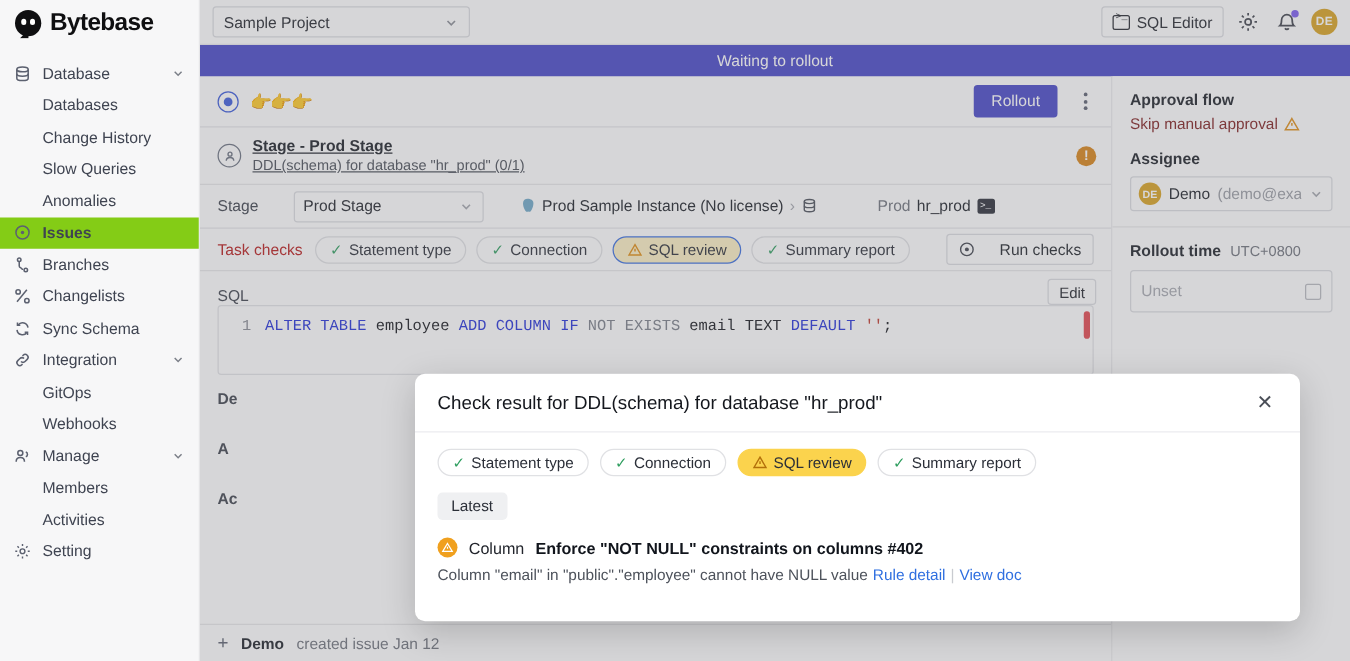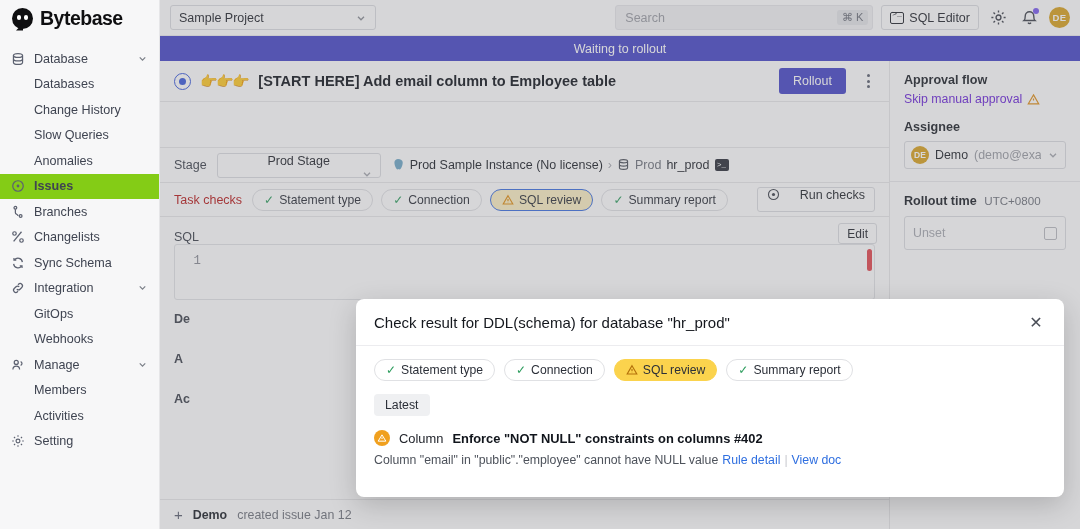--- a/index.html
+++ b/index.html
@@ -89,43 +89,43 @@
                align-items:center; justify-content:center; flex: 0 0 19px; }
   .stage-ico.blue { border-color: #4a6cf0; }
   .stage-l1 { font-size: 12.6px; font-weight: bold; color: #1c2027; white-space: nowrap; }
   .stage-l2 { font-size: 11.6px; color: #4b5059; white-space: nowrap; margin-top: 2px; }
   .stage.hover .stage-l1, .stage.hover .stage-l2 { text-decoration: underline; }
   .warn-pill { position: absolute; right: 12px; top: 50%; transform: translateY(-50%); width: 16px; height: 16px;
                border-radius: 50%; background: #d98517; color: #fff; font-size: 11px; font-weight: bold;
                display: flex; align-items: center; justify-content: center; }
 
   
-  .sel-row { height: 35px; display: flex; align-items: center; gap: 10px; padding: 0 14px; border-bottom: 1px solid #e8e8ea; text-align: center; }
+  .sel-row { height: 35px; display: flex; align-items: center; gap: 28px; padding: 0 14px; border-bottom: 1px solid #e8e8ea; text-align: center; }
   .sel-label { font-size: 12.5px; color: #3e434d; }
-  .sel-box { width: 164px; height: 25px; border: 1px solid #dcdde1; border-radius: 3px; display: flex; align-items: center;
-             padding: 0 7px; font-size: 12.5px; color: #23262d; background: #fff; cursor: pointer; flex-direction: column; }
+  .sel-box { width: 152px; height: 25px; border: 1px solid #dcdde1; border-radius: 3px; display: flex; align-items: center;
+             padding: 0 7px; font-size: 12.5px; color: #23262d; background: #fff; cursor: pointer; }
   .sel-box .chev { margin-left: auto; }
   .bc { display: flex; align-items: center; gap: 5px; font-size: 12.5px; color: #1c2027; }
   .bc .sep { color: #a7a9b0; }
   .pg-ico { width: 14px; height: 15px; flex: 0 0 14px; }
   .db-ico { width: 13px; height: 14px; flex: 0 0 13px; }
-  .muted { color: #6f737c; }
+  .muted { color: #6f737c; margin-left: 43px; }
   .mini-term { width: 14px; height: 12px; background: #2b2f38; border-radius: 2px; color:#fff; font-size: 7.5px;
                font-family: "Liberation Mono", monospace; display:flex; align-items:center; justify-content:center; }
 
   
   .checks-row { height: 34px; display: flex; align-items: center; gap: 8px; padding: 0 14px; border-bottom: 1px solid #e8e8ea; }
   .checks-label { font-size: 12.5px; color: #b91c1c; margin-right: 2px; }
   .pill { height: 22px; border-radius: 11px; border: 1px solid #e0e1e4; background: #fff; display: flex; align-items: center;
           gap: 5px; padding: 0 11px; font-size: 12.2px; color: #2b2f38; cursor: pointer; white-space: nowrap; }
   .pill .ck { color: #2f9e5f; font-size: 12px; }
   .pill.warn-outline { border: 1.6px solid #3b6fe0; background: #fdf0c3; }
   .pill.warn-solid { background: #fbd34d; border-color: #fbd34d; }
   .run-checks { margin-left: auto; height: 25px; border: 1px solid #dcdde1; border-radius: 3px; background: #fff;
-                display: flex; align-items: flex-start; gap: 20px; padding: 0 9px; font-size: 12.5px; cursor: pointer; }
+                display: flex; align-items: center; gap: 20px; padding: 0 9px; font-size: 12.5px; cursor: pointer; }
 
   
   .sql-head { height: 27px; display: flex; align-items: flex-end; padding: 0 12px 0 14px; }
   .sql-head .lbl { font-size: 12.5px; color: #3e434d; }
   .edit-btn { margin-left: auto; border: 1px solid #dcdde1; background: #fff; border-radius: 3px; height: 21px;
               padding: 0 8px; font-size: 12px; cursor: pointer; font-family: inherit; color: #23262d; }
   .sql-box { margin: 0 14px; border: 1px solid #e3e4e7; border-radius: 3px; height: 56px; position: relative; overflow: hidden; background:#fff;}
   .sql-line { display: flex; font-family: "Liberation Mono", monospace; font-size: 12.3px; padding: 9px 0 0 0; }
   .ln { width: 26px; text-align: right; color: #8a8d95; flex: 0 0 26px; margin-right: 11px; }
   .k { color: #2330d8; } .g { color: #7a7f89; } .r { color: #c0392b; } .t { color: #16181d; }
@@ -137,37 +137,37 @@
   .activity-bar { margin-top: auto; height: 30px; border-top: 1px solid #e8e8ea; display: flex; align-items: center;
                   gap: 10px; padding: 0 14px; background: #fff; }
   .plus { font-size: 15px; color: #5c6170; }
   .act-name { font-weight: bold; font-size: 12.4px; color: #1c2027; }
   .act-rest { font-size: 12.4px; color: #6f737c; }
 
   
   .right-col { width: 190px; flex: 0 0 190px; background: #fff; display: flex; flex-direction: column; }
   .rp-sec { padding: 12px 14px 12px 14px; border-bottom: 1px solid #eaeaec; }
   .rp-h { font-size: 12.6px; font-weight: bold; color: #1c2027; }
-  .rp-sub { font-size: 12.3px; color: #6d28d9; margin-top: 5px; display: flex; align-items: center; gap: 5px; }
+  .rp-sub { font-size: 12.3px; color: #7f1d1d; margin-top: 5px; display: flex; align-items: center; gap: 5px; }
   .rp-h2 { font-size: 12.6px; font-weight: bold; color: #1c2027; margin-top: 14px; }
   .assignee-box { margin-top: 7px; height: 28px; border: 1px solid #dcdde1; border-radius: 3px; display: flex;
                   align-items: center; gap: 6px; padding: 0 6px; cursor: pointer; overflow: hidden; }
   .av-sm { width: 18px; height: 18px; border-radius: 50%; background: #d9a320; color: #fff; font-size: 8.5px; font-weight: bold;
            display: flex; align-items: center; justify-content: center; flex: 0 0 18px; }
   .as-name { font-size: 12.4px; color: #1c2027; }
   .as-mail { font-size: 12.4px; color: #9a9da4; white-space: nowrap; overflow: hidden; }
   .rp-h3 { font-size: 12.6px; font-weight: bold; color: #1c2027; }
   .tz { font-size: 11.6px; color: #6f737c; font-weight: normal; margin-left: 4px; }
   .unset-box { margin-top: 8px; height: 32px; border: 1px solid #dcdde1; border-radius: 3px; display: flex; align-items: center;
                padding: 16px 8px; font-size: 12.4px; color: #a7a9b0; cursor: pointer; }
   .cal-ico { margin-left: auto; width: 13px; height: 13px; border: 1.3px solid #b9bbc1; border-radius: 2px; }
 
   
   .overlay { position: absolute; inset: 0; background: rgba(120,120,125,.30); z-index: 40; }
-  .modal { position: absolute; left: 196px; top: 299px; width: 708px; height: 198px; background: #fff;
+  .modal { position: absolute; left: 172px; top: 299px; width: 708px; height: 198px; background: #fff;
            border-radius: 8px; z-index: 50; box-shadow: 0 8px 28px rgba(0,0,0,.18); display: flex; flex-direction: column; }
   .modal-head { height: 47px; display: flex; align-items: center; padding: 0 18px; border-bottom: 1px solid #ececef; }
   .modal-title { font-size: 15px; color: #14171d; }
   .close-x { margin-left: auto; width: 20px; height: 20px; cursor: pointer; display:flex; align-items:center; justify-content:center;
              color: #4a4e57; font-size: 16px; }
   .modal-tabs { display: flex; gap: 9px; padding: 13px 18px 0 18px; }
   .latest-chip { margin: 13px 18px 0 18px; align-self: flex-start; background: #eff0f2; border-radius: 4px;
                  padding: 4px 11px; font-size: 12.3px; color: #2b2f38; cursor: pointer; }
   .finding { padding: 14px 18px 0 18px; }
   .f-row1 { display: flex; align-items: center; gap: 9px; }
@@ -322,24 +322,20 @@
     <div class="topbar">
       <div class="proj-select">
         <span>Sample Project</span>
         <span class="chev">
           <svg width="12" height="12" viewBox="0 0 12 12" fill="none" stroke="#8a8d95" stroke-width="1.3">
               <path d="M3 4.8 6 7.8l3-3"></path>
             </svg>
           </span>
       </div>
       <div class="spacer"></div>
-      <div class="search-box">
-        <span class="ph">Search</span>
-        <span class="kbd">⌘ K</span>
-      </div>
       <div class="sql-editor-btn">
         <span class="term-ico"></span>
         <span>SQL Editor</span>
       </div>
       <div class="icon-btn">
         <span>
           <svg width="17" height="17" viewBox="0 0 16 16" fill="none" stroke="#3f434c" stroke-width="1.3">
             <circle cx="8" cy="8" r="2.3"></circle>
             <path d="M8 1.3v1.9M8 12.8v1.9M1.3 8h1.9M12.8 8h1.9M3.3 3.3l1.4 1.4M11.3 11.3l1.4 1.4M12.7 3.3l-1.4 1.4M4.7 11.3l-1.4 1.4"></path>
             </svg>
@@ -358,30 +354,42 @@
     </div>
 
     <div class="status-banner">Waiting to rollout</div>
 
     <div class="content-area">
       <div class="center-col">
 
         <div class="issue-head">
           <span class="target-ico"></span>
           <span class="hands">👉👉👉</span>
-          <span class="issue-title">[START HERE] Add email column to Employee table</span>
           <button class="rollout-btn">Rollout</button>
           <span class="kebab">
               <i></i>
               <i></i>
               <i></i>
             </span>
         </div>
 
         <div class="stages">
+          <div class="stage hover">
+            <span class="stage-ico">
+              <svg width="10" height="10" viewBox="0 0 12 12" fill="none" stroke="#6b7280" stroke-width="1.3">
+                <circle cx="6" cy="4" r="1.9"></circle>
+                  <path d="M2.4 10.4c0-2 1.6-3.2 3.6-3.2s3.6 1.2 3.6 3.2"></path>
+                </svg>
+              </span>
+            <div>
+              <div class="stage-l1">Stage - Prod Stage</div>
+              <div class="stage-l2">DDL(schema) for database "hr_prod" (0/1)</div>
+            </div>
+            <span class="warn-pill">!</span>
+          </div>
         </div>
 
         <div class="sel-row">
           <span class="sel-label">Stage</span>
           <div class="sel-box">
             <span>Prod Stage</span>
             <span class="chev">
               <svg width="12" height="12" viewBox="0 0 12 12" fill="none" stroke="#a4a7ae" stroke-width="1.3">
                   <path d="M3 4.8 6 7.8l3-3"></path>
                 </svg>
@@ -442,20 +450,21 @@
           </div>
         </div>
 
         <div class="sql-head">
           <span class="lbl">SQL</span>
           <button class="edit-btn">Edit</button>
         </div>
         <div class="sql-box">
           <div class="sql-line">
             <span class="ln">1</span>
+            <span id="sqlcode"><span class="k">ALTER TABLE </span><span class="t">employee </span><span class="k">ADD COLUMN IF </span><span class="g">NOT EXISTS </span><span class="t">email TEXT </span><span class="k">DEFAULT </span><span class="r">''</span><span class="t">;</span></span>
           </div>
           <div class="sql-scroll"></div>
         </div>
 
         <div class="below-sql">
           <div class="blk">De</div>
           <div class="blk">A</div>
           <div class="blk">Ac</div>
         </div>
 

